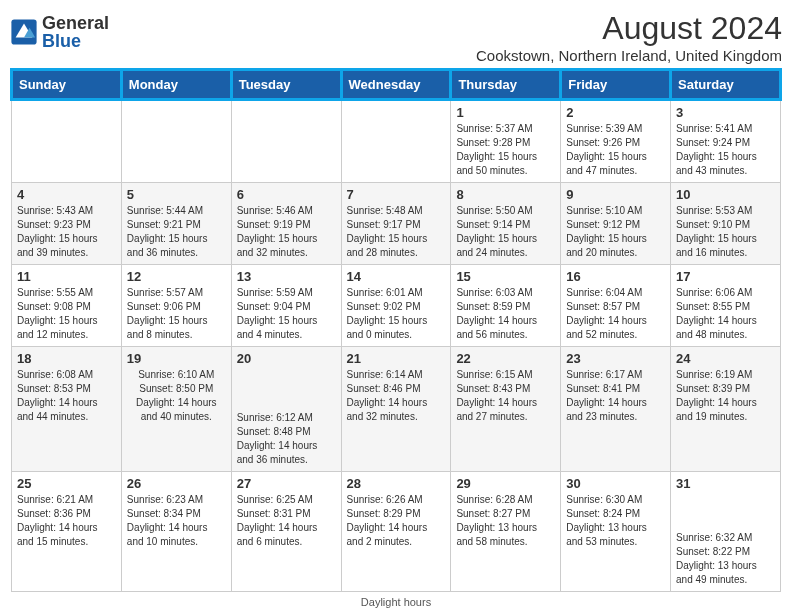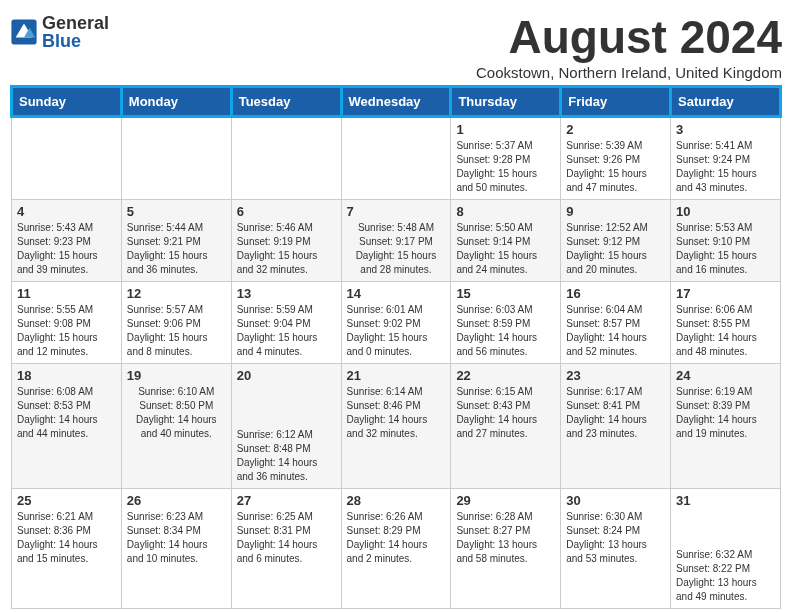--- a/index.html
+++ b/index.html
@@ -32,22 +32,22 @@
     .logo-blue { color: #1a5fa8; }
     .logo-icon {
       width: 28px;
       height: 28px;
       margin-right: 4px;
     }
     .title-block {
       text-align: right;
     }
     .month-year {
-      font-size: 46px;
-      font-weight: bold;
+      font-size: 32px;
+      font-weight: normal;
       color: #333;
     }
     .location {
       font-size: 15px;
       color: #333;
     }
     .calendar-table {
       width: 100%;
       border-collapse: collapse;
       table-layout: fixed;
@@ -171,35 +171,35 @@
         </td>
         <td>
           <span class="day-number">6</span>
           <div class="day-info" style="white-space: pre-line;">Sunrise: 5:46 AM
 Sunset: 9:19 PM
 Daylight: 15 hours
 and 32 minutes.</div>
         </td>
         <td>
           <span class="day-number">7</span>
-          <div class="day-info" style="white-space: pre-line; text-align: center;">Sunrise: 5:48 AM
+          <div class="day-info" style="white-space: pre-line;">Sunrise: 5:48 AM
 Sunset: 9:17 PM
 Daylight: 15 hours
 and 28 minutes.</div>
         </td>
         <td>
           <span class="day-number">8</span>
           <div class="day-info" style="white-space: pre-line;">Sunrise: 5:50 AM
 Sunset: 9:14 PM
 Daylight: 15 hours
 and 24 minutes.</div>
         </td>
         <td>
           <span class="day-number">9</span>
-          <div class="day-info" style="white-space: pre-line;">Sunrise: 12:52 AM
+          <div class="day-info" style="white-space: pre-line;">Sunrise: 5:10 AM
 Sunset: 9:12 PM
 Daylight: 15 hours
 and 20 minutes.</div>
         </td>
         <td>
           <span class="day-number">10</span>
           <div class="day-info" style="white-space: pre-line;">Sunrise: 5:53 AM
 Sunset: 9:10 PM
 Daylight: 15 hours
 and 16 minutes.</div>

